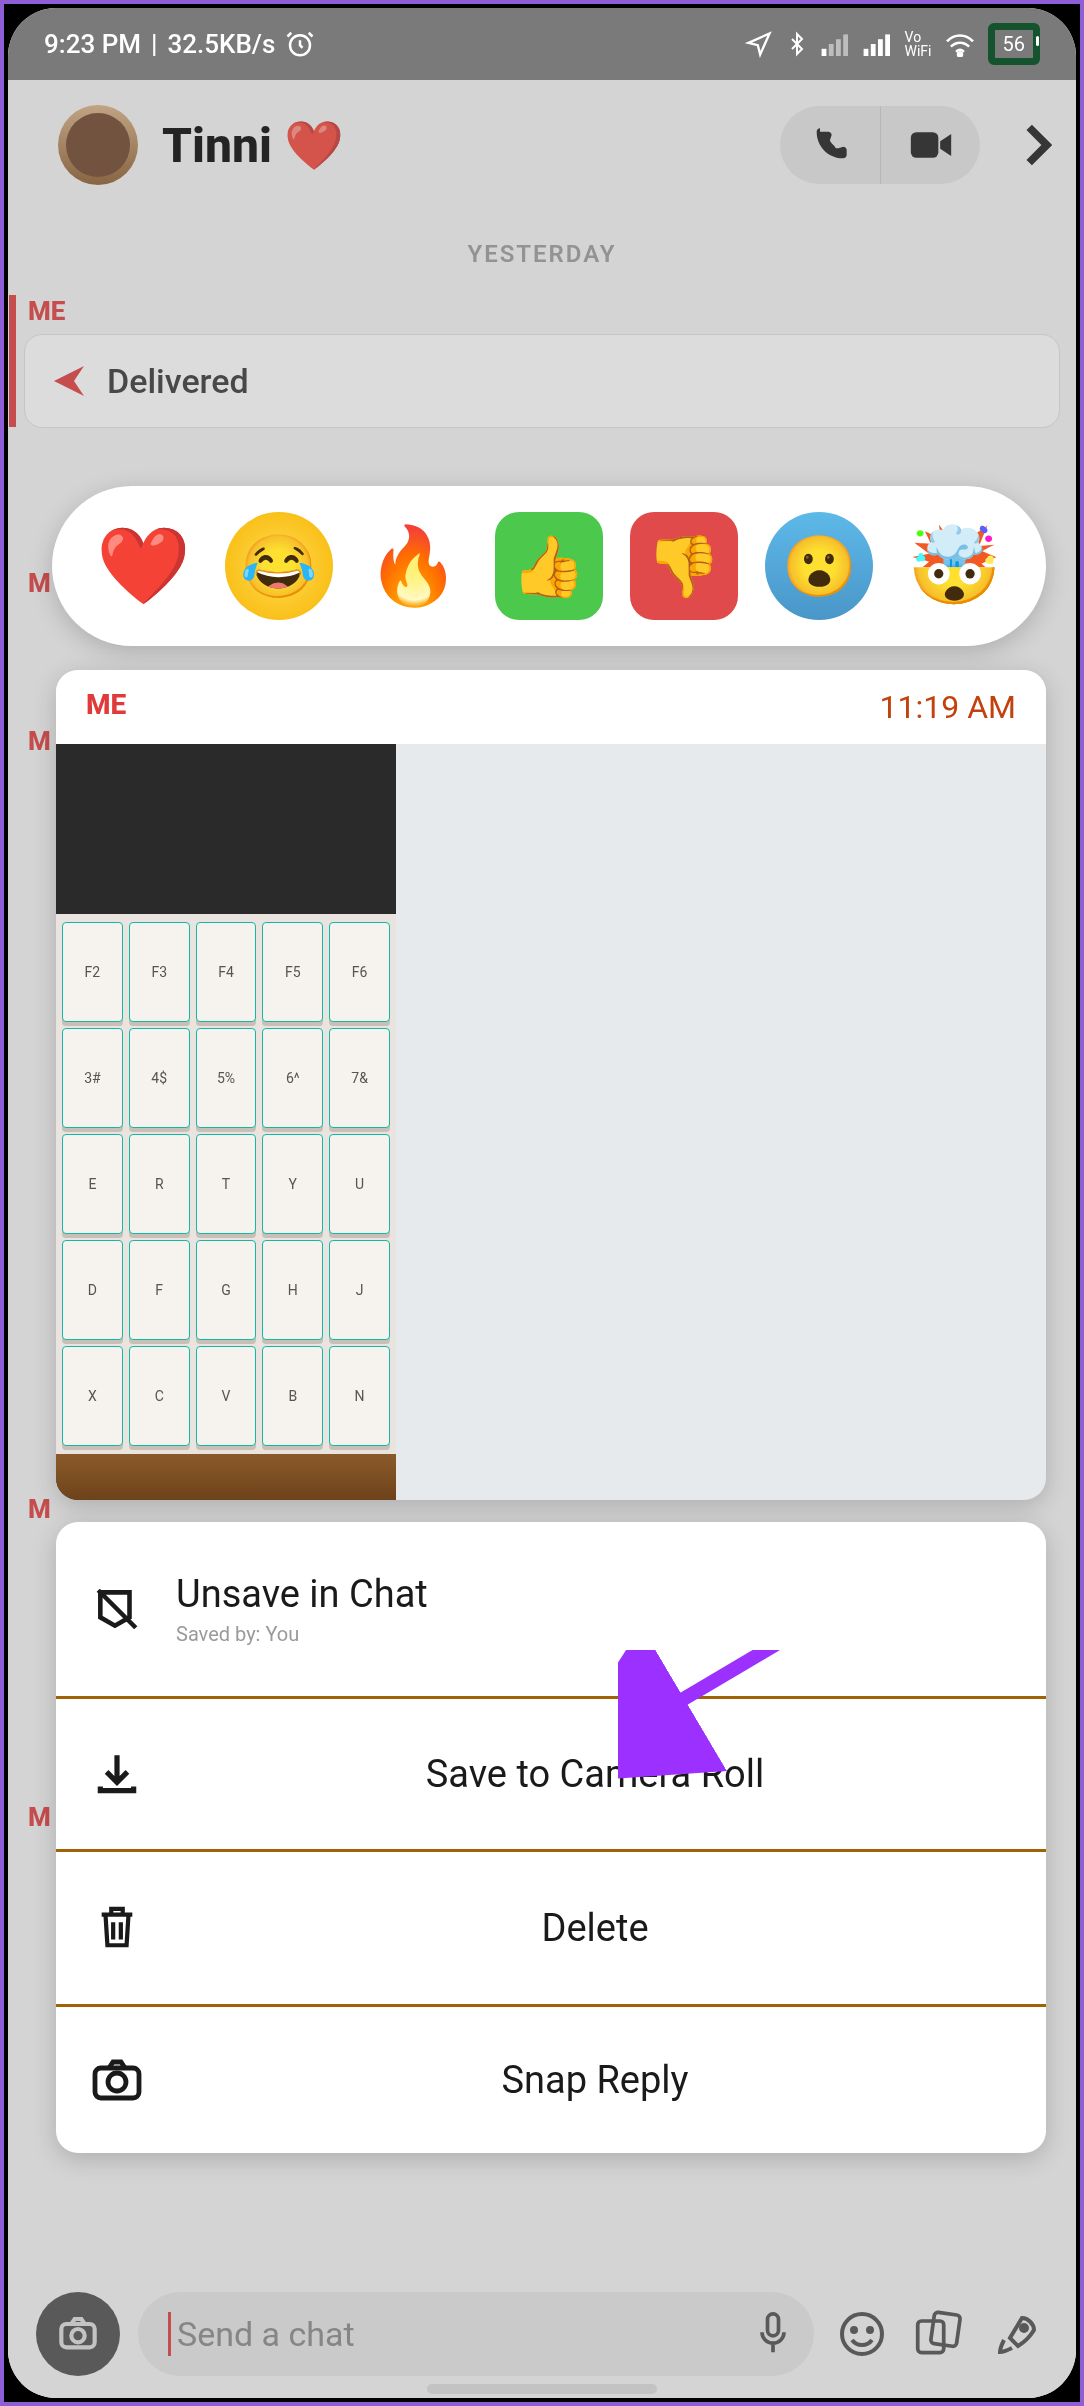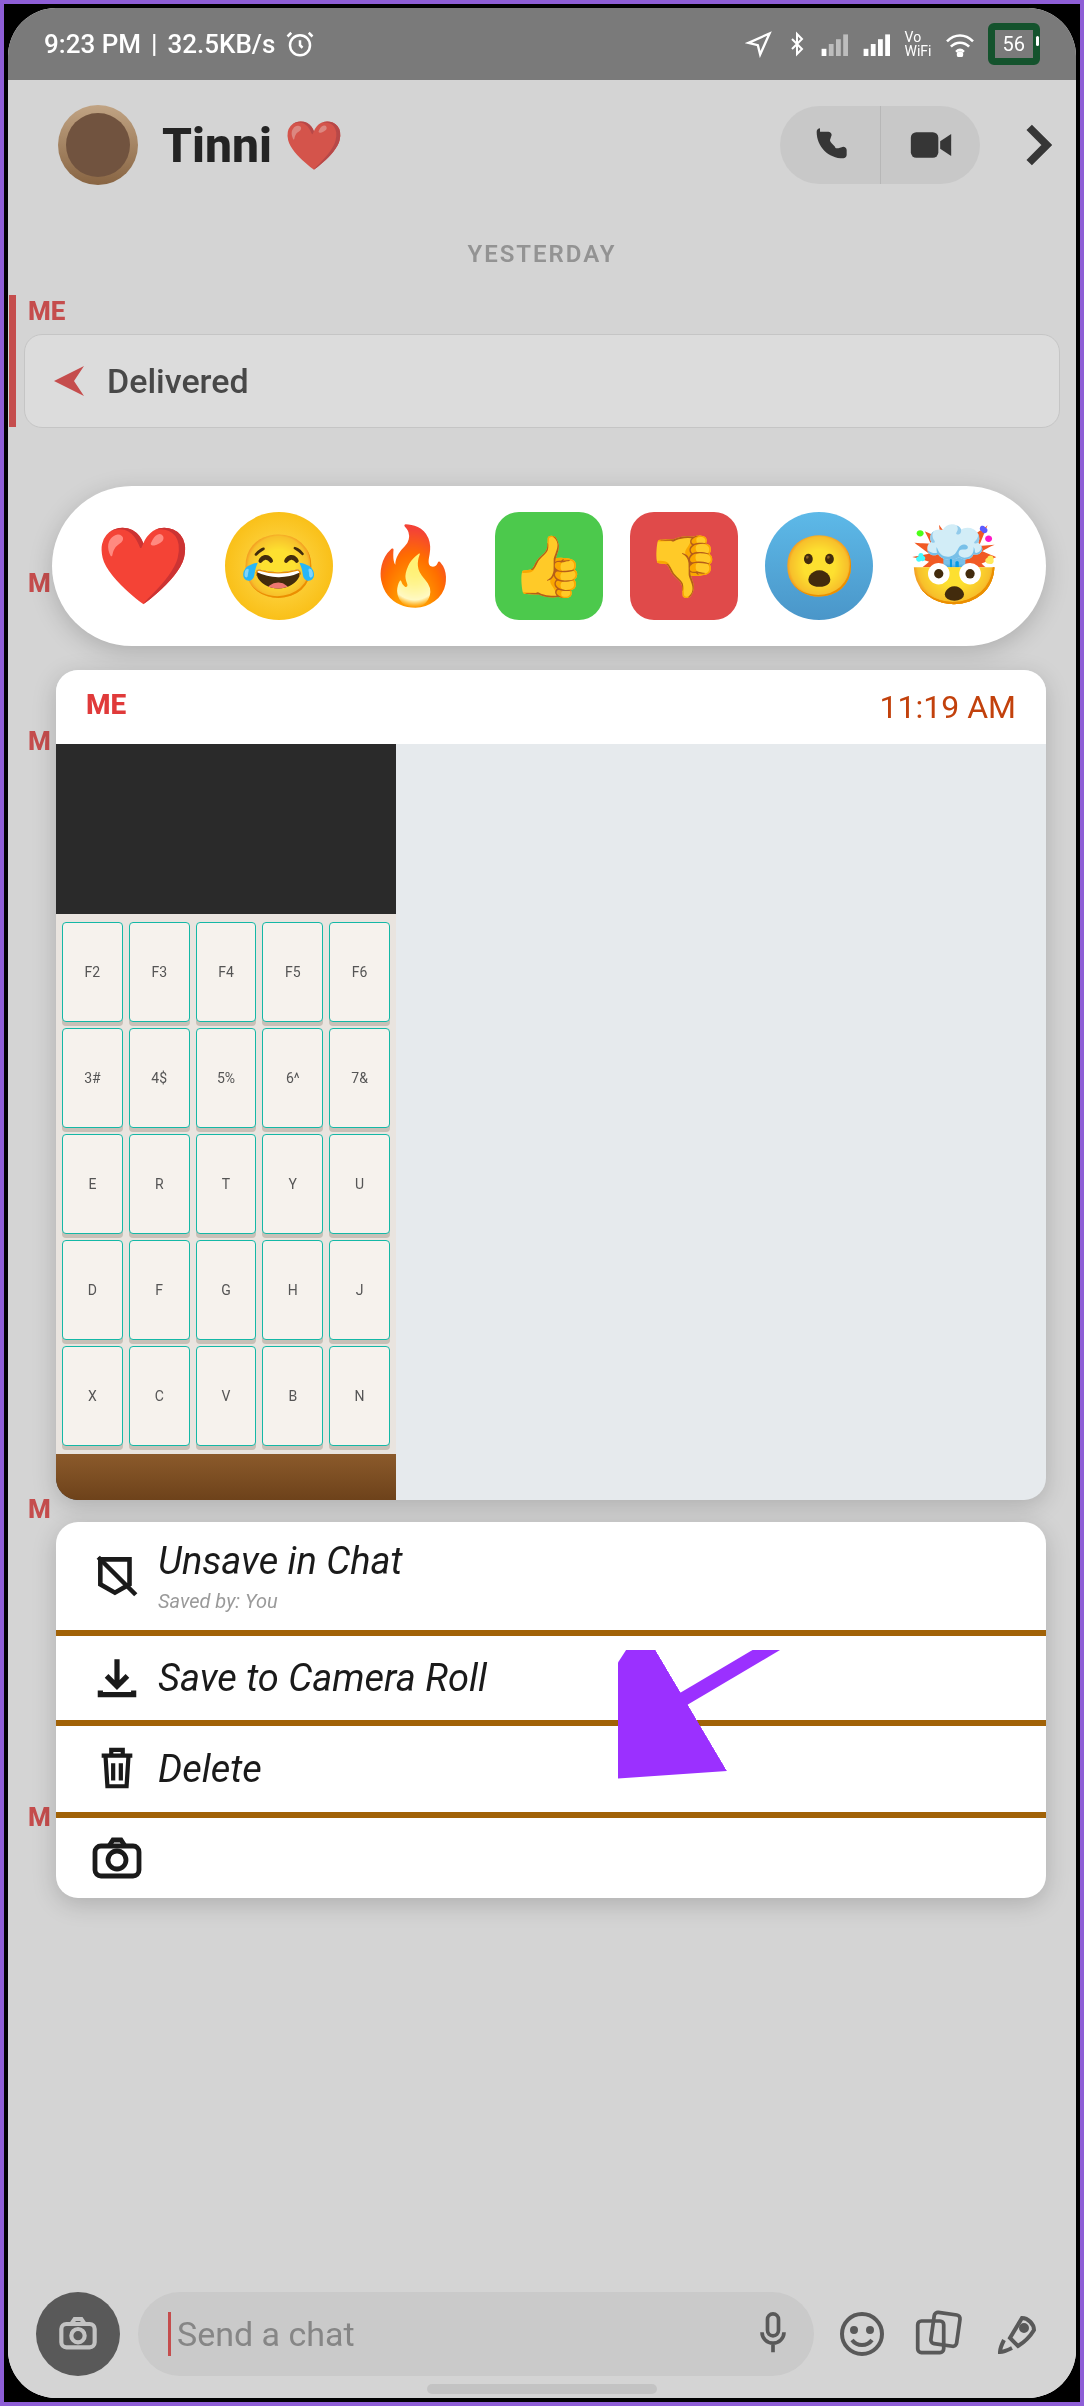--- a/index.html
+++ b/index.html
@@ -138,22 +138,22 @@
   .wood{position:absolute; left:0; right:0; bottom:0; height:50px; background:linear-gradient(#8b5a2b,#6b4019);}
 
   .action-sheet {
     position:absolute;
     left:48px; right:30px; top:1442px;
     background:#fff;
     border-radius:22px;
     box-shadow:0 6px 24px rgba(0,0,0,0.18);
     overflow:hidden;
   }
-  .sheet-item { display:flex; align-items:center; gap:12px; padding:17px 32px;font-style:italic; }
-  .sheet-item + .sheet-item { border-top:6px solid #a16207;}
+  .sheet-item { display:flex; align-items:center; gap:30px; padding:50px 32px; }
+  .sheet-item + .sheet-item { border-top:3px solid #a16207;text-align:center;}
   .sheet-item .si-icon{ width:58px; display:flex; justify-content:center;}
   .sheet-item .si-text{ flex:1;}
   .si-title{ font-size:38px; color:#1a1a1a;}
   .si-sub{ font-size:20px; color:#9a9a9a; margin-top:6px;}
 
   .purple-arrow {
     position:absolute;
     left:610px; top:1570px;
     transform: rotate(0deg);
     pointer-events:none;
@@ -414,20 +414,23 @@
           </div>
         </div>
         <div class="sheet-item">
           <div class="si-icon">
             <svg width="52" height="46" viewBox="0 0 26 22" fill="none" stroke="#1a1a1a" stroke-width="2.4">
                 <rect x="2" y="5" width="22" height="15" rx="3"></rect>
                 <circle cx="13" cy="12" r="4.5"></circle>
                 <path d="M9 5l2-3h4l2 3"></path>
               </svg>
           </div>
+          <div class="si-text">
+            <div class="si-title">Snap Reply</div>
+          </div>
         </div>
       </div>
 
       <svg class="purple-arrow" width="540" height="380" viewBox="0 0 540 380">
         <defs>
           <marker id="ah" markerWidth="12" markerHeight="12" refX="3" refY="6" orient="auto">
             <path d="M0 0 L12 6 L0 12 z" fill="#9b30ff"></path>
           </marker>
         </defs>
         <line x1="520" y1="-220" x2="30" y2="70" stroke="#9b30ff" stroke-width="14" marker-end="url(#ah)"></line>

